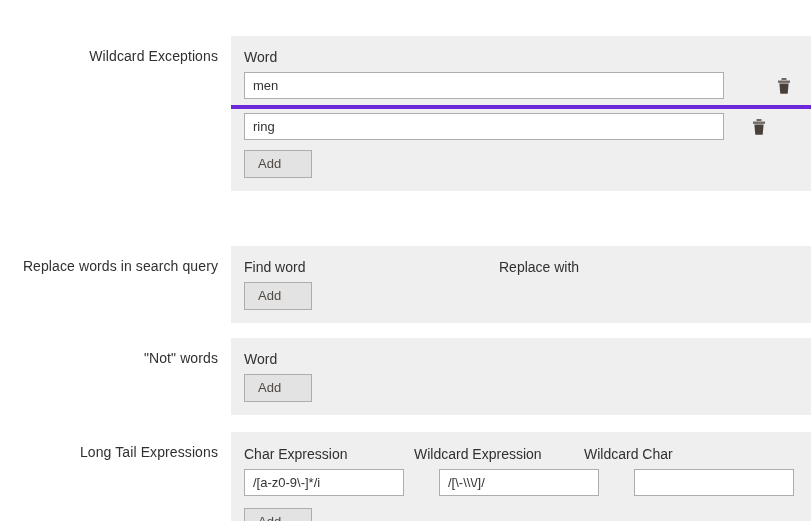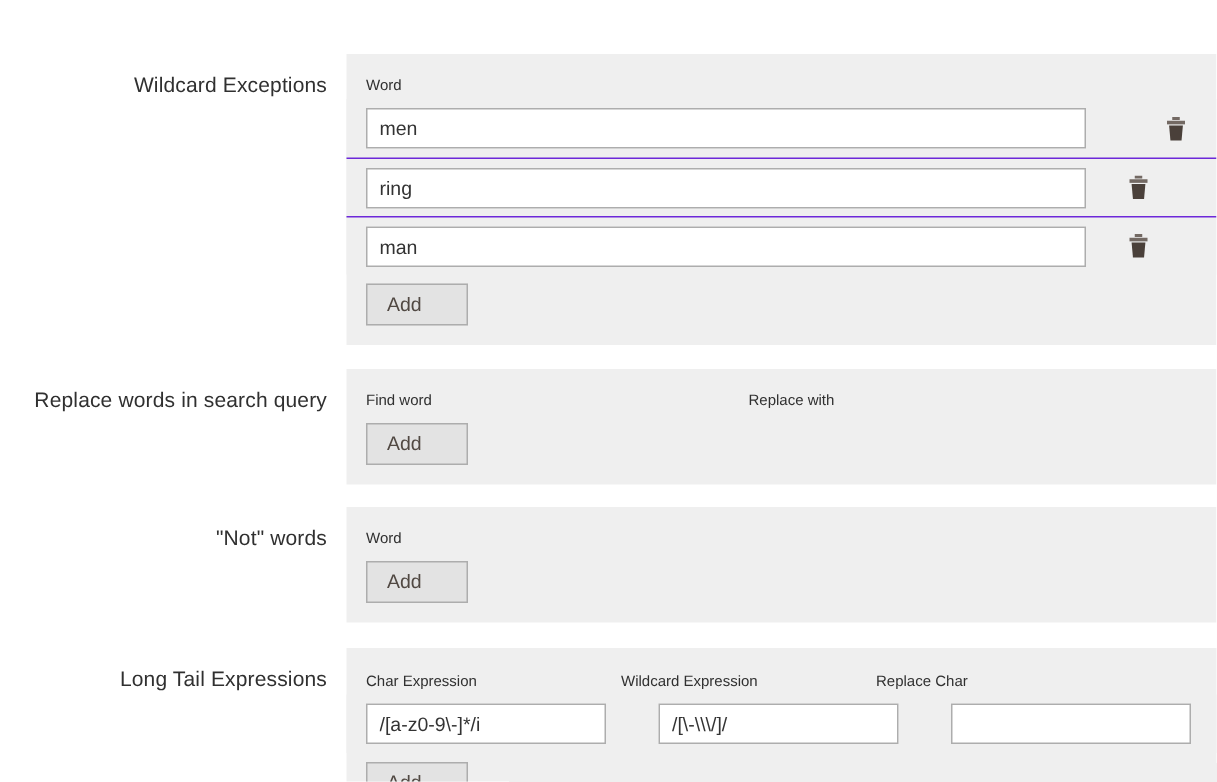--- a/index.html
+++ b/index.html
@@ -50,31 +50,31 @@
     box-sizing: border-box;
     padding: 0;
   }
 
   
   .dr-head {
     display: flex;
     padding: 13px 0 0 13px;
   }
   .dr-head .col-title {
-    font-size: 10px;
+    font-size: 14px;
     line-height: 17px;
     color: #303030;
     box-sizing: border-box;
   }
   .dr-row {
     display: flex;
     align-items: center;
     padding: 0 0 0 13px;
     background: #efefef;
-    border-top: 1px solid #6d28d9;
+    border-top: 4px solid #6d28d9;
     height: 39px;
     box-sizing: border-box;
   }
   .dr-row.first { border-top: none; gap: 25px; }
 
   .cell {
     box-sizing: border-box;
     padding-right: 10px;
   }
   input.txt {
@@ -173,99 +173,87 @@
         </div>
         <div class="del-cell">
           <svg class="trash" viewBox="0 0 14 16">
             <rect x="4.5" y="0" width="5" height="2" fill="#736963"></rect>
             <rect x="1" y="2.5" width="12" height="2.4" fill="#736963"></rect>
             <path d="M2.4 5.6 h9.2 l-0.9 10.1 h-7.4 z" fill="#4a403a"></path>
           </svg>
         </div>
       </div>
 
-      <div class="dr-row">
-        <div class="cell col-word">
-          <input class="txt" type="text" value="man" style="">
+
+      <div class="dr-foot">
+        <button class="add-btn">Add</button>
+      </div>
+    </div>
+  </div>
+
+  <div class="field" id="sec-replace">
+    <div class="field-label">Replace words in search query</div>
+    <div class="field-gap"></div>
+    <div class="panel">
+
+      <div class="dr-head">
+        <div class="col-title cell col-find">Find word</div>
+        <div class="col-title cell col-with">Replace with</div>
+      </div>
+
+      <div class="dr-foot">
+        <button class="add-btn">Add</button>
+      </div>
+    </div>
+  </div>
+
+  <div class="field" id="sec-not">
+    <div class="field-label">"Not" words</div>
+    <div class="field-gap"></div>
+    <div class="panel">
+
+      <div class="dr-head">
+        <div class="col-title cell col-word">Word</div>
+      </div>
+
+      <div class="dr-foot">
+        <button class="add-btn">Add</button>
+      </div>
+    </div>
+  </div>
+
+  <div class="field" id="sec-longtail">
+    <div class="field-label">Long Tail Expressions</div>
+    <div class="field-gap"></div>
+    <div class="panel">
+
+      <div class="dr-head">
+        <div class="col-title cell col-match">Char Expression</div>
+        <div class="col-title cell col-rexp">Wildcard Expression</div>
+        <div class="col-title cell col-rchar">Wildcard Char</div>
+      </div>
+
+      <div class="dr-row first">
+        <div class="cell col-match">
+          <input class="txt" type="text" value="/[a-z0-9\-]*/i" style="">
+        </div>
+        <div class="cell col-rexp">
+          <input class="txt" type="text" value="/[\-\\\/]/" style="">
+        </div>
+        <div class="cell col-rchar">
+          <input class="txt" type="text" value="" style="">
         </div>
         <div class="del-cell">
           <svg class="trash" viewBox="0 0 14 16">
             <rect x="4.5" y="0" width="5" height="2" fill="#736963"></rect>
             <rect x="1" y="2.5" width="12" height="2.4" fill="#736963"></rect>
             <path d="M2.4 5.6 h9.2 l-0.9 10.1 h-7.4 z" fill="#4a403a"></path>
           </svg>
         </div>
       </div>
 
       <div class="dr-foot">
         <button class="add-btn">Add</button>
       </div>
     </div>
   </div>
 
-  <div class="field" id="sec-replace">
-    <div class="field-label">Replace words in search query</div>
-    <div class="field-gap"></div>
-    <div class="panel">
-
-      <div class="dr-head">
-        <div class="col-title cell col-find">Find word</div>
-        <div class="col-title cell col-with">Replace with</div>
-      </div>
-
-      <div class="dr-foot">
-        <button class="add-btn">Add</button>
-      </div>
-    </div>
-  </div>
-
-  <div class="field" id="sec-not">
-    <div class="field-label">"Not" words</div>
-    <div class="field-gap"></div>
-    <div class="panel">
-
-      <div class="dr-head">
-        <div class="col-title cell col-word">Word</div>
-      </div>
-
-      <div class="dr-foot">
-        <button class="add-btn">Add</button>
-      </div>
-    </div>
-  </div>
-
-  <div class="field" id="sec-longtail">
-    <div class="field-label">Long Tail Expressions</div>
-    <div class="field-gap"></div>
-    <div class="panel">
-
-      <div class="dr-head">
-        <div class="col-title cell col-match">Char Expression</div>
-        <div class="col-title cell col-rexp">Wildcard Expression</div>
-        <div class="col-title cell col-rchar">Replace Char</div>
-      </div>
-
-      <div class="dr-row first">
-        <div class="cell col-match">
-          <input class="txt" type="text" value="/[a-z0-9\-]*/i" style="">
-        </div>
-        <div class="cell col-rexp">
-          <input class="txt" type="text" value="/[\-\\\/]/" style="">
-        </div>
-        <div class="cell col-rchar">
-          <input class="txt" type="text" value="" style="">
-        </div>
-        <div class="del-cell">
-          <svg class="trash" viewBox="0 0 14 16">
-            <rect x="4.5" y="0" width="5" height="2" fill="#736963"></rect>
-            <rect x="1" y="2.5" width="12" height="2.4" fill="#736963"></rect>
-            <path d="M2.4 5.6 h9.2 l-0.9 10.1 h-7.4 z" fill="#4a403a"></path>
-          </svg>
-        </div>
-      </div>
-
-      <div class="dr-foot">
-        <button class="add-btn">Add</button>
-      </div>
-    </div>
-  </div>
-
 </div>
 
 </body></html>

